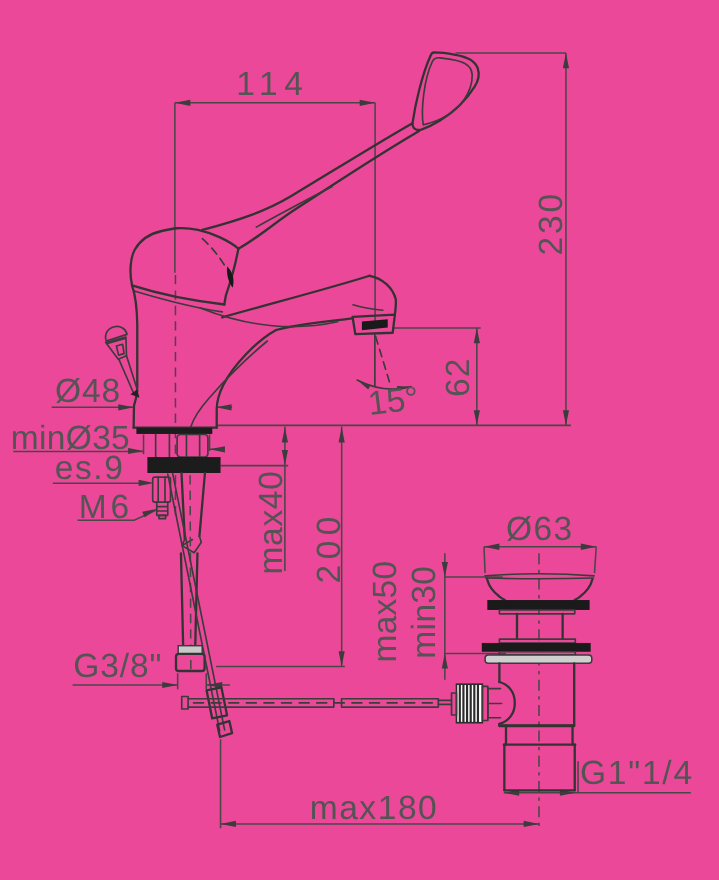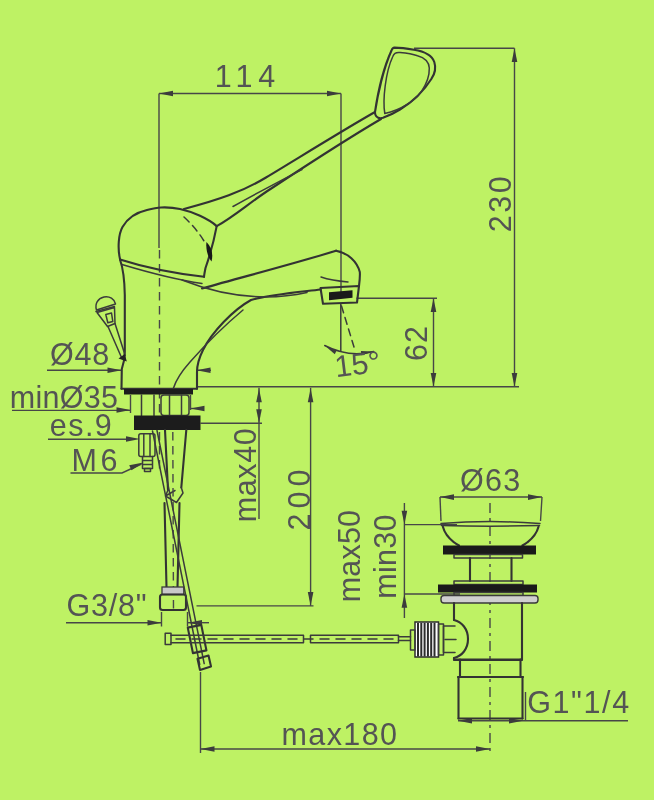--- a/index.html
+++ b/index.html
@@ -1,16 +1,16 @@
 <!DOCTYPE html>
 <html><head>
 <meta charset="utf-8">
 <style>
 html,body{margin:0;padding:0;background:#fff;}
-#page{position:relative;width:654px;height:800px;background:#bef264;overflow:hidden;}
+#page{position:relative;width:654px;height:800px;background:#ec4899;overflow:hidden;}
 svg{position:absolute;left:0;top:0;filter:blur(0.33px);}
 text{font-family:"Liberation Sans",sans-serif;fill:#545454;font-size:30.5px;}
 .dim{stroke:#474747;stroke-width:1.4;fill:none;}
 .out{stroke:#333333;stroke-width:2.1;fill:none;stroke-linecap:round;stroke-linejoin:round;}
 .thin{stroke:#3b3b3b;stroke-width:1.5;fill:none;stroke-linecap:round;stroke-linejoin:round;}
 .arr{fill:#3c3c3c;stroke:none;}
 </style>
 </head>
 <body>
 <div id="page">

